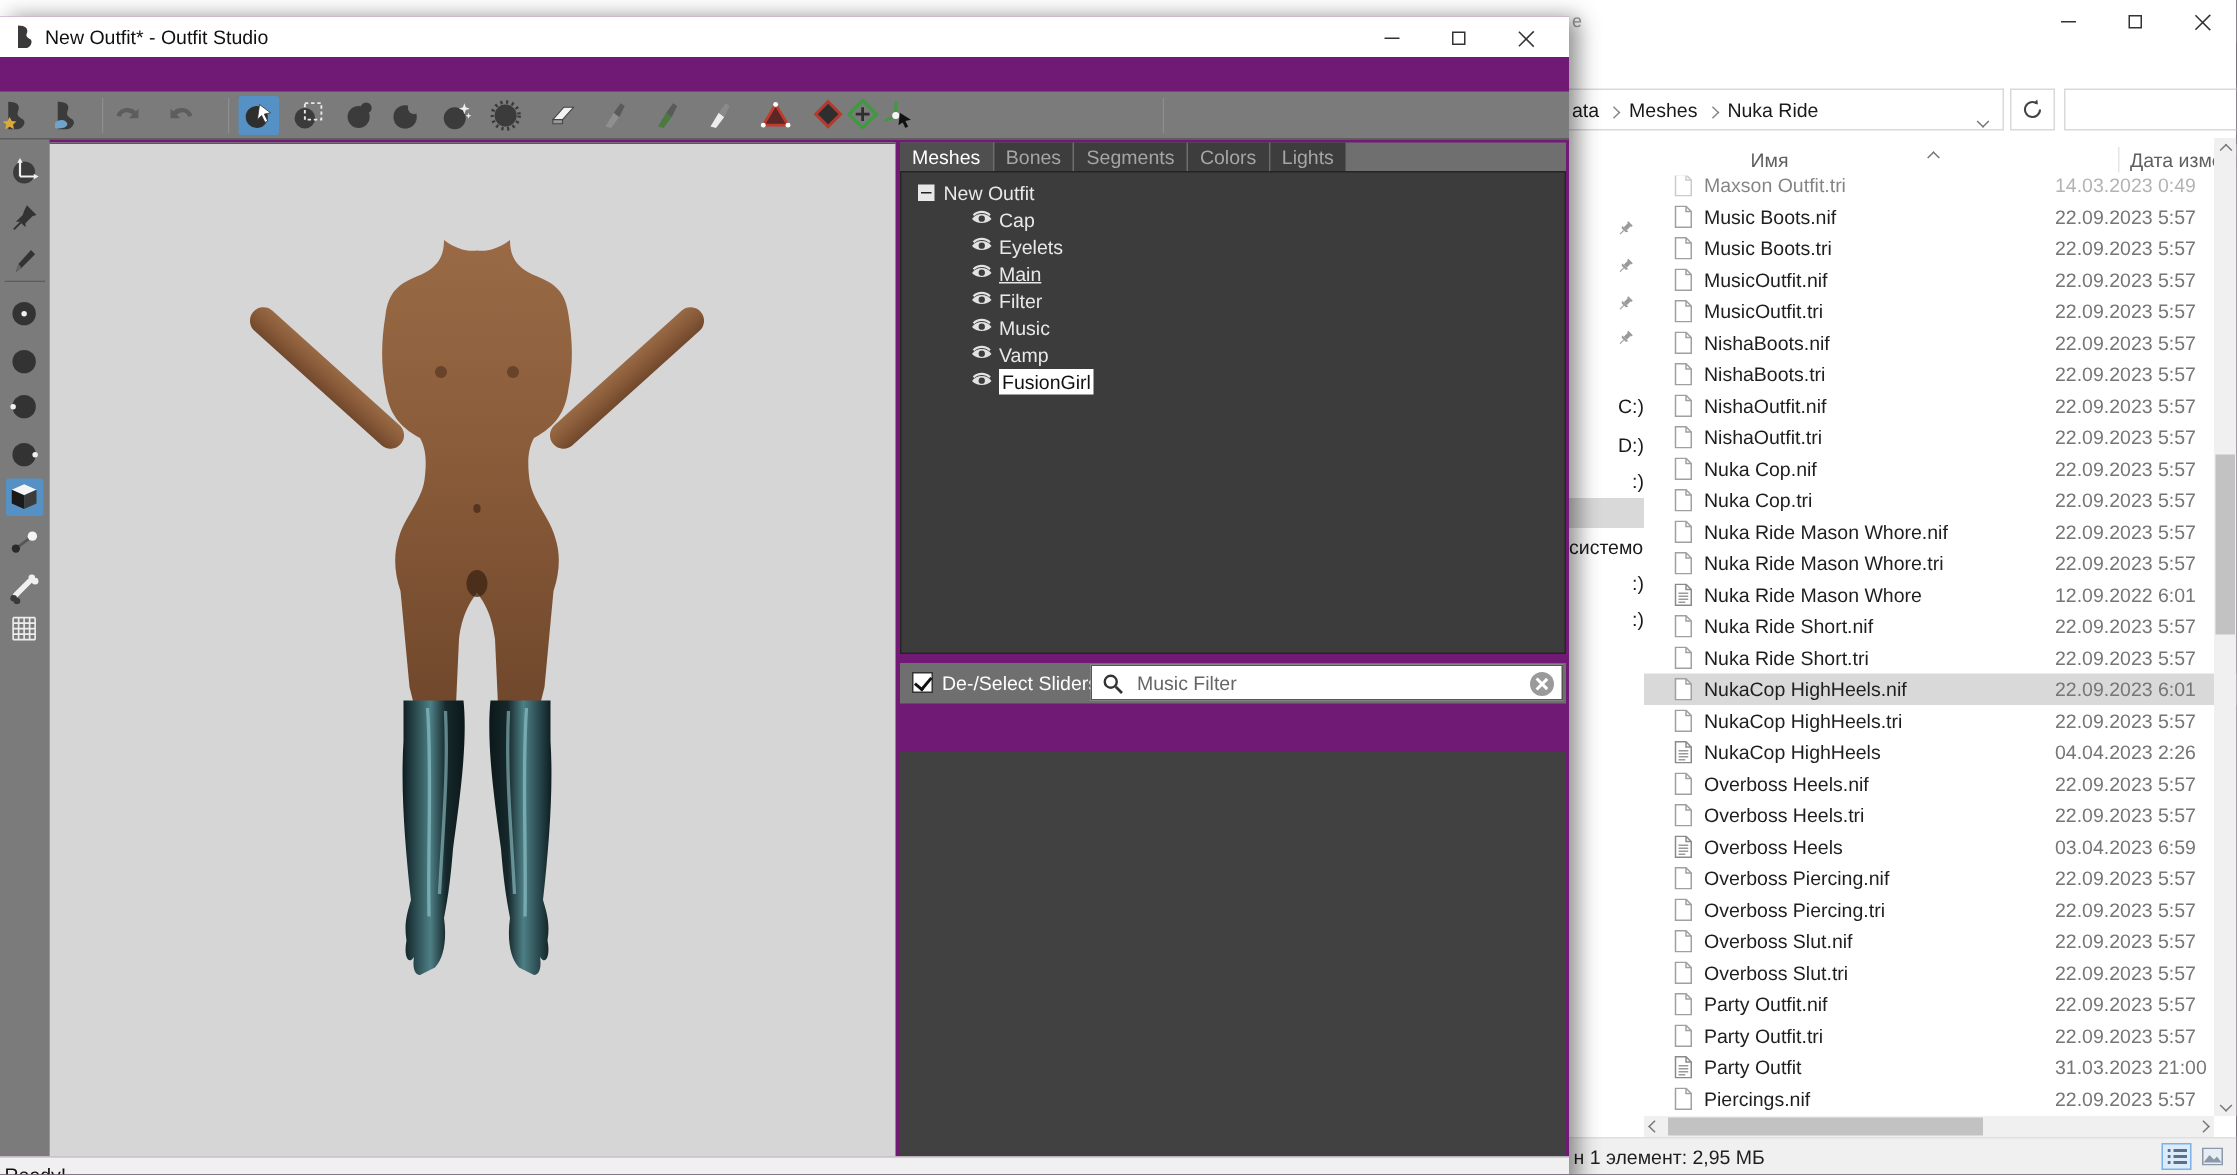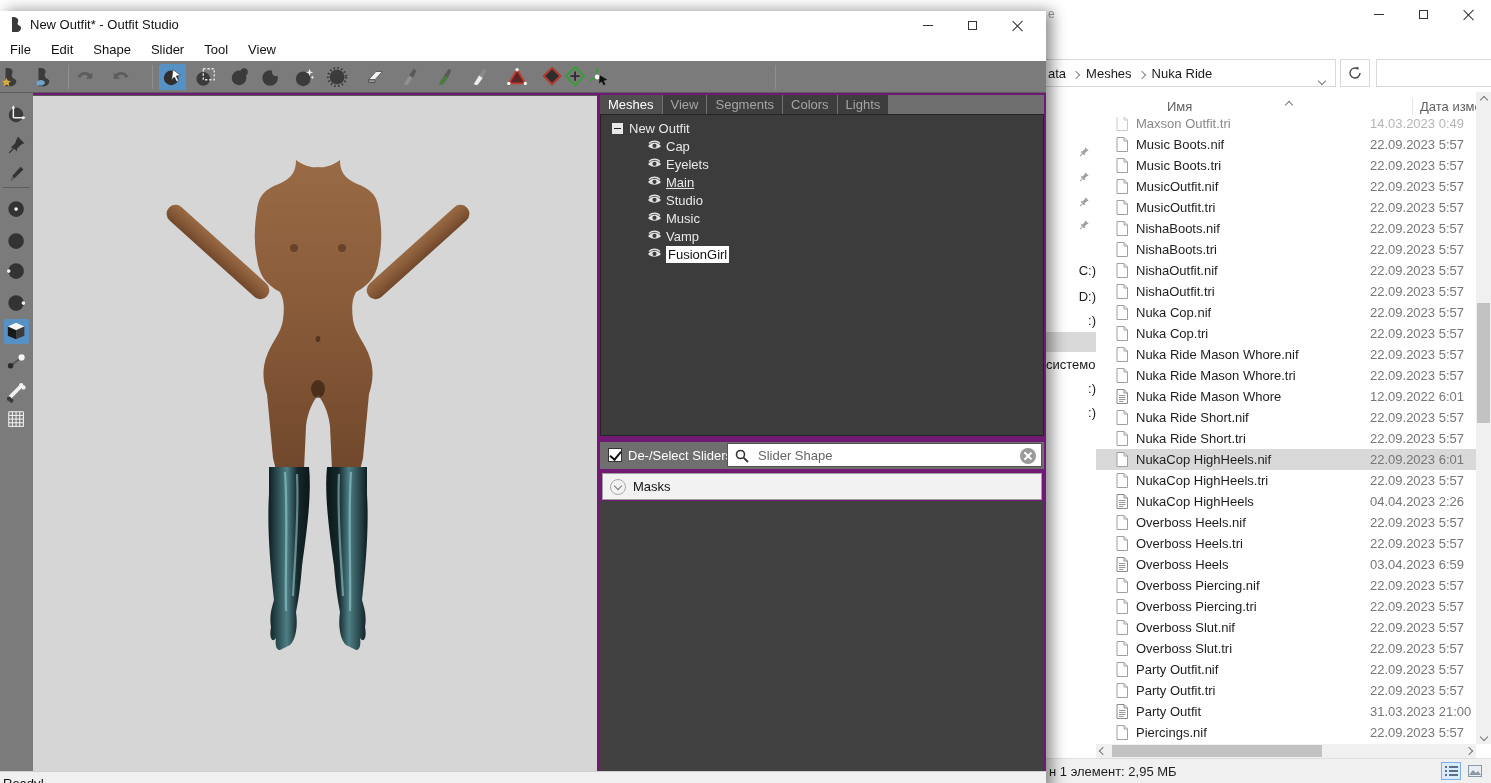--- a/index.html
+++ b/index.html
@@ -512,28 +512,20 @@
       <div class="winbtn" style="right:96px">
           <span class="g-min"></span>
         </div>
       <div class="winbtn" style="right:51px">
           <span class="g-max"></span>
         </div>
       <div class="winbtn" style="right:6px">
           <span class="g-close"></span>
         </div>
     </div>
-    <div class="menubar" id="os-menu">
-        <span class="menu-item">File</span>
-        <span class="menu-item">Edit</span>
-        <span class="menu-item">Shape</span>
-        <span class="menu-item">Slider</span>
-        <span class="menu-item">Tool</span>
-        <span class="menu-item">View</span>
-      </div>
     <div class="toolbar" id="os-toolbar">
       <div class="fov-track"></div>
       <div class="fov-thumb"></div>
       <span class="fov-label">Field of View: 65</span>
       <div class="tb-sep" style="left:775px"></div>
       <button class="brush-btn" style="border-radius:0;font-family:inherit;font-size:13px;">Brush Settings</button>
     <div class="tb-sep" style="left: 68px;"></div>
         <div class="tb-sep" style="left: 152px;"></div>
         <div class="tb-icon" style="left: -3px;">
           <svg width="22" height="22" viewBox="0 0 24 24">
@@ -783,21 +775,21 @@
           <g transform="translate(570,0) scale(-1,1)">
             <path fill="url(#boot)" d="M236,371 L276,371 C279,400 273,440 269,470 C267,495 265,505 263,516 C265,530 263,543 257,549 L247,554 C243,554 242,548 243,542 C239,548 236,541 238,531 C236,519 239,511 241,504 C237,468 234,430 236,398 Z"></path>
             <path fill="none" stroke="#9fd3d8" stroke-width="2.2" opacity=".55" d="M252,376 C255,420 252,470 253,515 M264,378 C266,420 262,460 260,500"></path>
           </g>
         </g>
       </svg>
     </div>
 
     <div class="tabstrip" id="mesh-tabs">
         <div class="mtab active">Meshes</div>
-        <div class="mtab">View</div>
+        <div class="mtab">Bones</div>
         <div class="mtab">Segments</div>
         <div class="mtab">Colors</div>
         <div class="mtab">Lights</div>
       </div>
     <div class="mesh-panel" id="mesh-tree">
         <div class="tree-row" style="top: 4px; left: 11px;">
           <span class="expander"></span>
           <span class="tree-label">New Outfit</span>
         </div>
         <div class="tree-row" style="top: 22px; left: 46px;">
@@ -823,21 +815,21 @@
               <path d="M2 3.5 C5 0.5 10 0.5 13 3.5" fill="none" stroke="#e2e2e2" stroke-width="1.4"></path>
             </svg></span>
           <span class="tree-label">Main</span>
         </div>
         <div class="tree-row" style="top: 76px; left: 46px;">
           <span><svg width="15" height="11" viewBox="0 0 15 11" style="margin-right:4px">
               <path d="M1 6 C4 1.5 11 1.5 14 6 C11 9.5 4 9.5 1 6 Z" fill="#e2e2e2"></path>
               <circle cx="7.5" cy="5.8" r="2.1" fill="#3c3c3c"></circle>
               <path d="M2 3.5 C5 0.5 10 0.5 13 3.5" fill="none" stroke="#e2e2e2" stroke-width="1.4"></path>
             </svg></span>
-          <span class="tree-label">Studio</span>
+          <span class="tree-label">Filter</span>
         </div>
         <div class="tree-row" style="top: 94px; left: 46px;">
           <span><svg width="15" height="11" viewBox="0 0 15 11" style="margin-right:4px">
               <path d="M1 6 C4 1.5 11 1.5 14 6 C11 9.5 4 9.5 1 6 Z" fill="#e2e2e2"></path>
               <circle cx="7.5" cy="5.8" r="2.1" fill="#3c3c3c"></circle>
               <path d="M2 3.5 C5 0.5 10 0.5 13 3.5" fill="none" stroke="#e2e2e2" stroke-width="1.4"></path>
             </svg></span>
           <span class="tree-label">Music</span>
         </div>
         <div class="tree-row" style="top: 112px; left: 46px;">
@@ -859,29 +851,23 @@
       </div>
 
     <div class="slider-header">
       <span class="cb"></span>
       <span class="cb-label">De-/Select Sliders</span>
       <div class="filter-box">
         <svg style="position:absolute;left:7px;top:5px" width="14" height="14" viewBox="0 0 14 14">
           <circle cx="5.5" cy="5.5" r="4" fill="none" stroke="#333" stroke-width="1.6"></circle>
           <line x1="8.8" y1="8.8" x2="13" y2="13" stroke="#333" stroke-width="1.8"></line>
         </svg>
-        <span class="filter-text">Slider Shape</span>
+        <span class="filter-text">Music Filter</span>
         <span class="filter-clear"></span>
       </div>
-    </div>
-    <div class="masks-row">
-      <span class="masks-chev">
-          <span class="chev down"></span>
-        </span>
-      <span class="masks-label">Masks</span>
     </div>
     <div class="sliders-area"></div>
 
     <div class="statusbar">
       <span class="status-text">Ready!</span>
     </div>
   </section>
 </div>
 
 </body></html>

